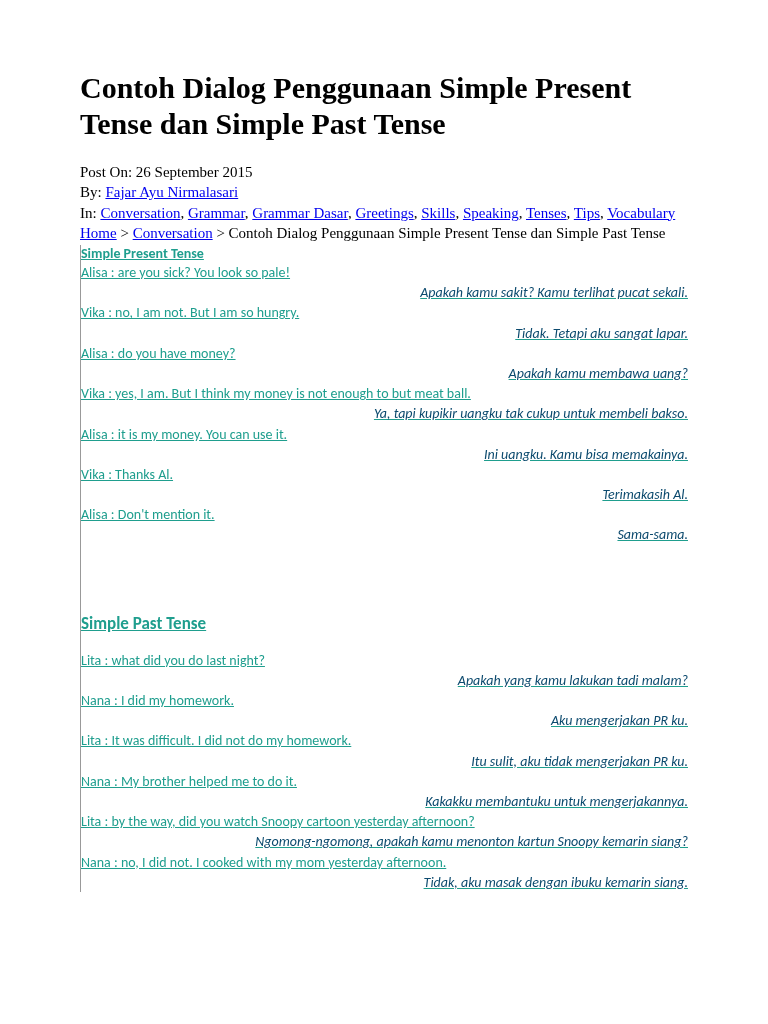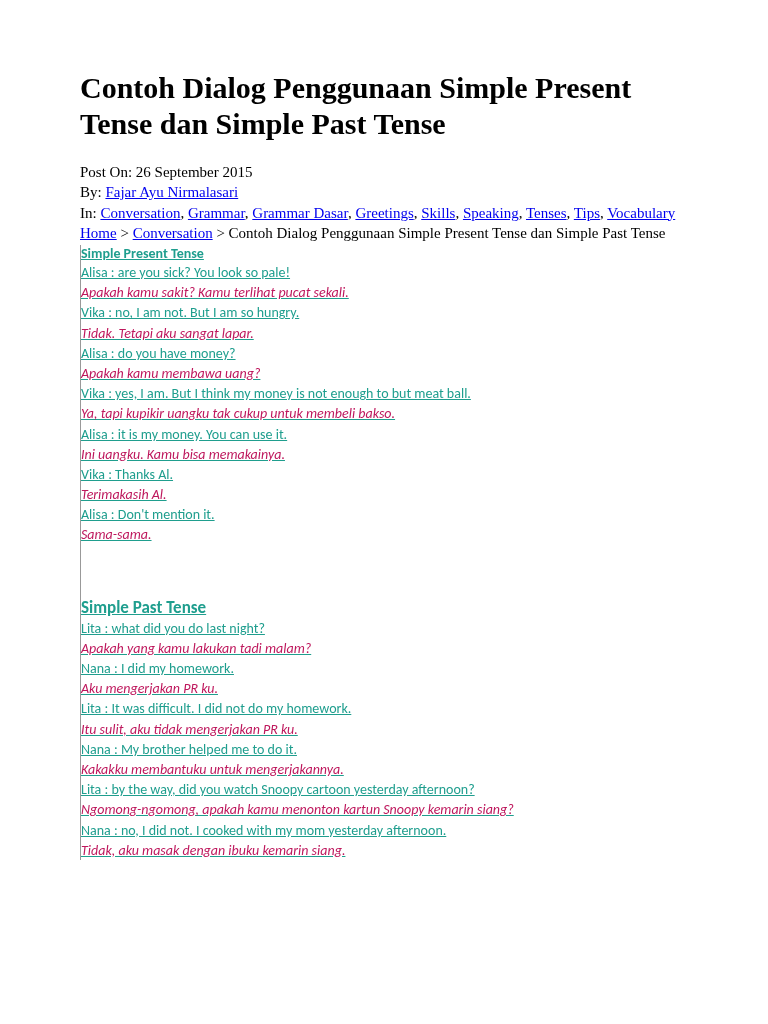--- a/index.html
+++ b/index.html
@@ -48,40 +48,41 @@
       text-decoration-color: #1F9E8E;
       margin: 2px 0;
     }
     .section-title-large {
       font-family: Calibri, Arial, sans-serif;
       color: #1F9E8E;
       font-weight: bold;
       text-decoration: underline;
       font-size: 17px;
       text-decoration-color: #1F9E8E;
-      margin: 2px 0;
+      margin: 18px 0;
     }
     .dialog-line {
       font-family: Calibri, Arial, sans-serif;
       color: #1F9E8E;
       text-decoration: underline;
       text-decoration-color: #1F9E8E;
       font-size: 14px;
       margin: 2px 0;
       line-height: 1.3;
     }
     .translation {
       font-family: Calibri, Arial, sans-serif;
-      color: #be185d;
+      color: #0c4a6e;
       font-style: italic;
       text-decoration: underline;
       text-decoration-color: #1F9E8E;
       font-size: 14px;
       margin: 2px 0;
       line-height: 1.3;
+      text-align: right;
     }
     .blank {
       font-family: Calibri, Arial, sans-serif;
       color: #1F9E8E;
       font-size: 14px;
       line-height: 1.3;
       height: 16px;
     }
   </style>
 </head>

